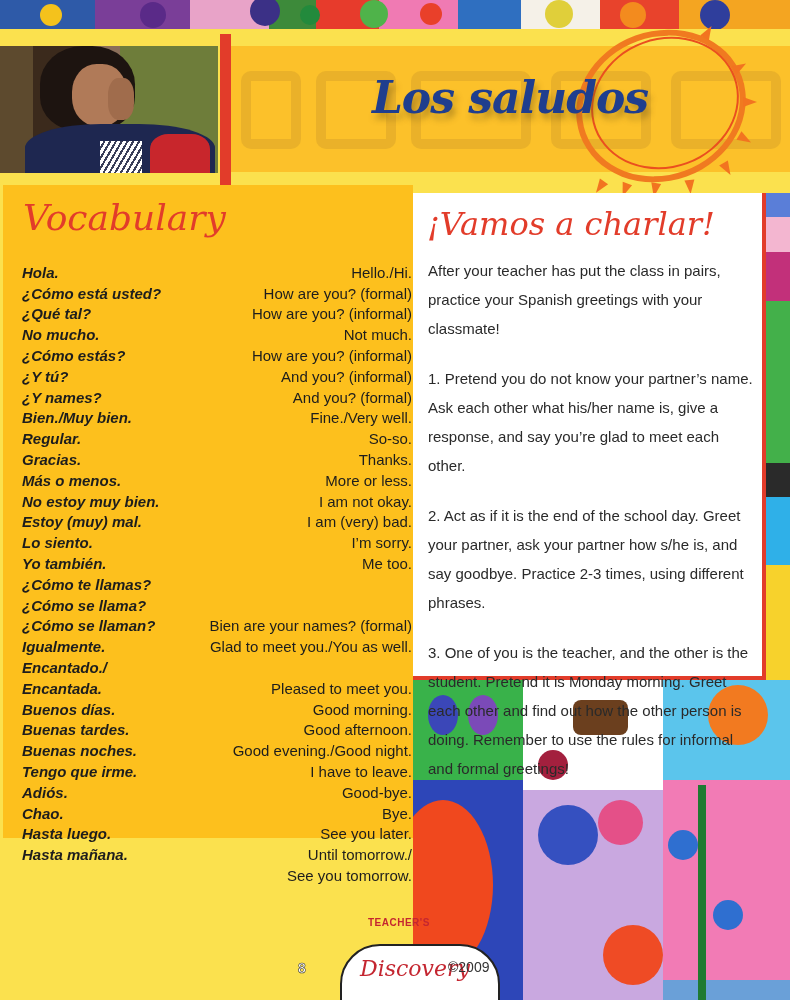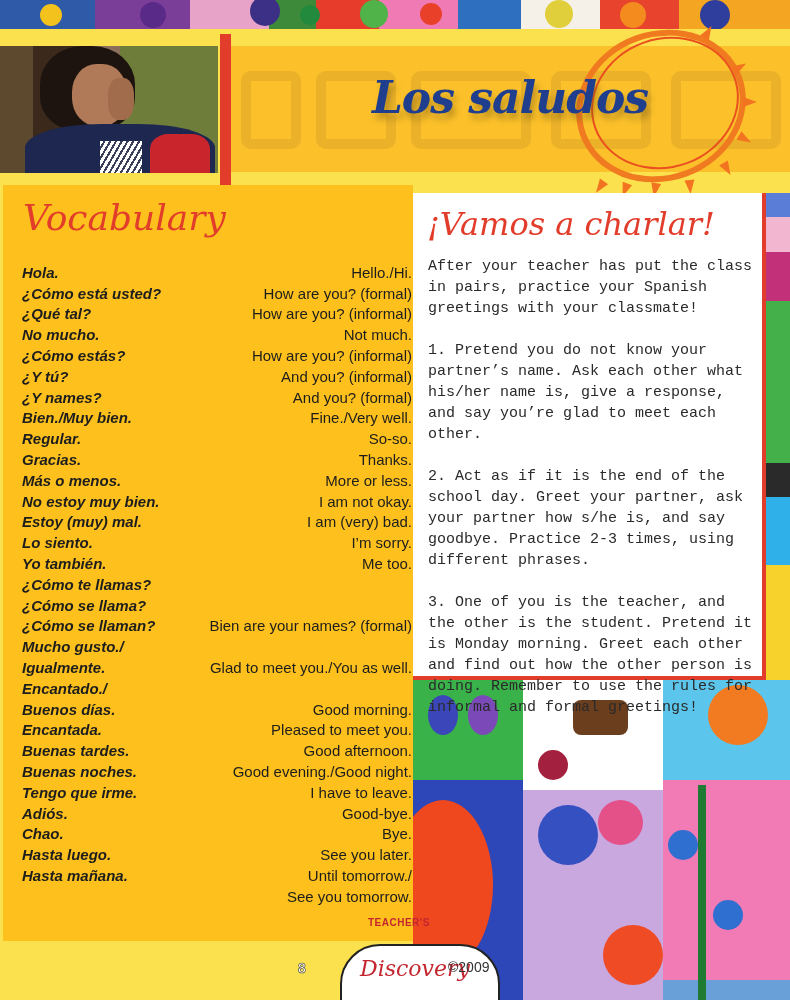--- a/index.html
+++ b/index.html
@@ -31,35 +31,35 @@
   .banner { position: absolute; left: 231px; top: 46px; width: 559px; height: 126px; background: #fcc12a; overflow: hidden; }
   .banner .stripe { position: absolute; top: 25px; height: 78px; border: 10px solid rgba(200,150,40,0.35); border-radius: 10px; }
   .sun-ring { position: absolute; left: 575px; top: 31px; width: 172px; height: 150px; border: 6px solid #f07a20; border-radius: 50%; transform: rotate(-20deg); }
   .sun-ring2 { position: absolute; left: 590px; top: 38px; width: 150px; height: 130px; border: 2px solid #ea4f1f; border-radius: 50%; transform: rotate(-20deg); }
   .ray { position: absolute; width: 0; height: 0; border-left: 5px solid transparent; border-right: 5px solid transparent; border-bottom: 14px solid #f27420; }
   .title { position: absolute; left: 360px; top: 72px; width: 300px; text-align: center;
     font-family: "DejaVu Serif", serif; font-style: italic; font-weight: bold; font-size: 44px; color: #1f3e8e;
     text-shadow: 3px 6px 6px rgba(120,90,20,0.45); letter-spacing: -1px; }
 
   
-  .vocab { position: absolute; left: 3px; top: 185px; width: 410px; height: 756px; background: #fdc01d; }
+  .vocab { position: absolute; left: 3px; top: 185px; width: 410px; height: 653px; background: #fdc01d; }
   .vocab h2 { position: absolute; left: 20px; top: 12px; font-family: "DejaVu Serif", serif; font-style: italic; font-weight: normal;
     font-size: 36px; color: #e23c2a; }
   .vocab-list { position: absolute; left: 19px; top: 77px; width: 390px; }
   .row { display: flex; height: 20.8px; align-items: center; font-size: 15px; color: #1d1d1d; }
   .row .es { width: 157px; font-weight: bold; font-style: italic; white-space: nowrap; }
   .row .en { flex: 1; white-space: nowrap; text-align: right; }
   .page-num { position: absolute; left: 295px; top: 775px; font-size: 14px; font-weight: bold; color: #fff; -webkit-text-stroke: 0.6px #333; }
 
   
   .activity { position: absolute; left: 413px; top: 193px; width: 353px; height: 487px; background: #fff;
     border-right: 4px solid #e23c2a; border-bottom: 4px solid #e23c2a; }
   .activity h2 { position: absolute; left: 14px; top: 12px; font-family: "DejaVu Serif", serif; font-style: italic; font-weight: normal;
     font-size: 32px; color: #e23c2a; white-space: nowrap; }
-  .activity .body { position: absolute; left: 15px; top: 63px; width: 330px; font-size: 15px; line-height: 21px; color: #2a2a2a; font-family: Liberation Mono, monospace; }
+  .activity .body { position: absolute; left: 15px; top: 63px; width: 330px; font-size: 15px; line-height: 29px; color: #2a2a2a; }
   .activity .body p { margin-bottom: 21px; }
 
   
   .logo-bubble { position: absolute; left: 340px; top: 944px; width: 160px; height: 70px; background: #fff; border: 2px solid #222; border-radius: 40px 40px 0 0; }
   .logo-top { position: absolute; left: 368px; top: 917px; font-size: 10px; font-weight: 900; color: #c42630; letter-spacing: 0.5px; }
   .logo-main { position: absolute; left: 360px; top: 956px; font-family: "DejaVu Serif", serif; font-style: italic; font-size: 22px; color: #c42630; }
   .logo-copy { position: absolute; left: 448px; top: 959px; font-size: 14px; color: #333; }
 </style>
 </head>
 <body>
@@ -196,38 +196,34 @@
         <span class="es">¿Cómo te llamas?</span>
       </div>
     <div class="row">
         <span class="es">¿Cómo se llama?</span>
       </div>
     <div class="row">
         <span class="es">¿Cómo se llaman?</span>
         <span class="en">Bien are your names? (formal)</span>
       </div>
     <div class="row">
-        <span class="es">Mucho gusto./</span>
-        <span class="en"></span>
-      </div>
-    <div class="row">
         <span class="es">Igualmente.</span>
         <span class="en">Glad to meet you./You as well.</span>
       </div>
     <div class="row">
         <span class="es">Encantado./</span>
         <span class="en"></span>
       </div>
     <div class="row">
+        <span class="es">Encantada.</span>
+        <span class="en">Pleased to meet you.</span>
+      </div>
+    <div class="row">
         <span class="es">Buenos días.</span>
         <span class="en">Good morning.</span>
-      </div>
-    <div class="row">
-        <span class="es">Encantada.</span>
-        <span class="en">Pleased to meet you.</span>
       </div>
     <div class="row">
         <span class="es">Buenas tardes.</span>
         <span class="en">Good afternoon.</span>
       </div>
     <div class="row">
         <span class="es">Buenas noches.</span>
         <span class="en">Good evening./Good night.</span>
       </div>
     <div class="row">

